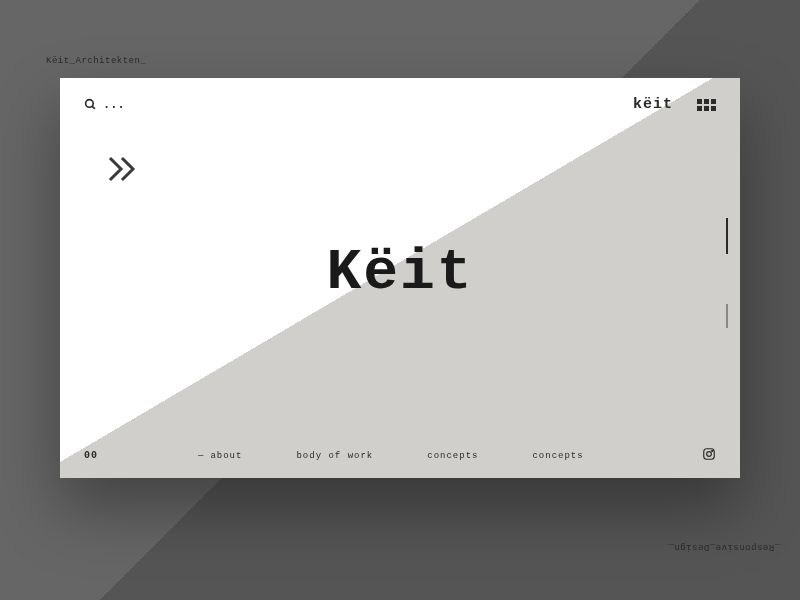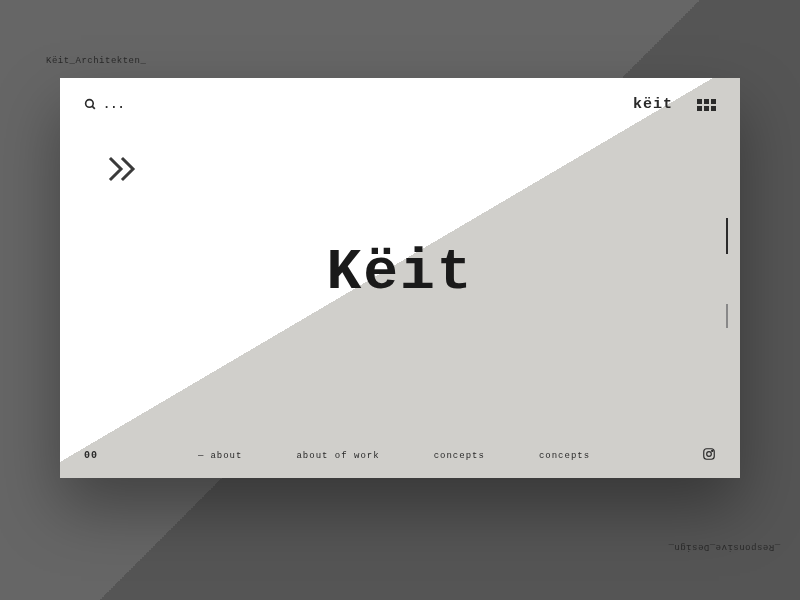--- a/index.html
+++ b/index.html
@@ -188,21 +188,21 @@
 
   <div class="side-indicators">
     <div class="ind"></div>
     <div class="ind2"></div>
   </div>
 
   <div class="bottombar">
     <span class="page-num">00</span>
     <div class="nav">
       <span class="nav-item"><span class="nav-dash">—</span><span>about</span></span>
-      <span class="nav-item">about of work</span>
+      <span class="nav-item">body of work</span>
       <span class="nav-item">concepts</span>
       <span class="nav-item">concepts</span>
     </div>
     <div class="social">
       <svg width="14" height="14" viewBox="0 0 24 24" fill="none" stroke="#2a2a2a" stroke-width="2">
           <rect x="3" y="3" width="18" height="18" rx="5"></rect>
           <circle cx="12" cy="12" r="4"></circle>
           <circle cx="17.5" cy="6.5" r="1" fill="#2a2a2a"></circle>
         </svg>
     </div>

